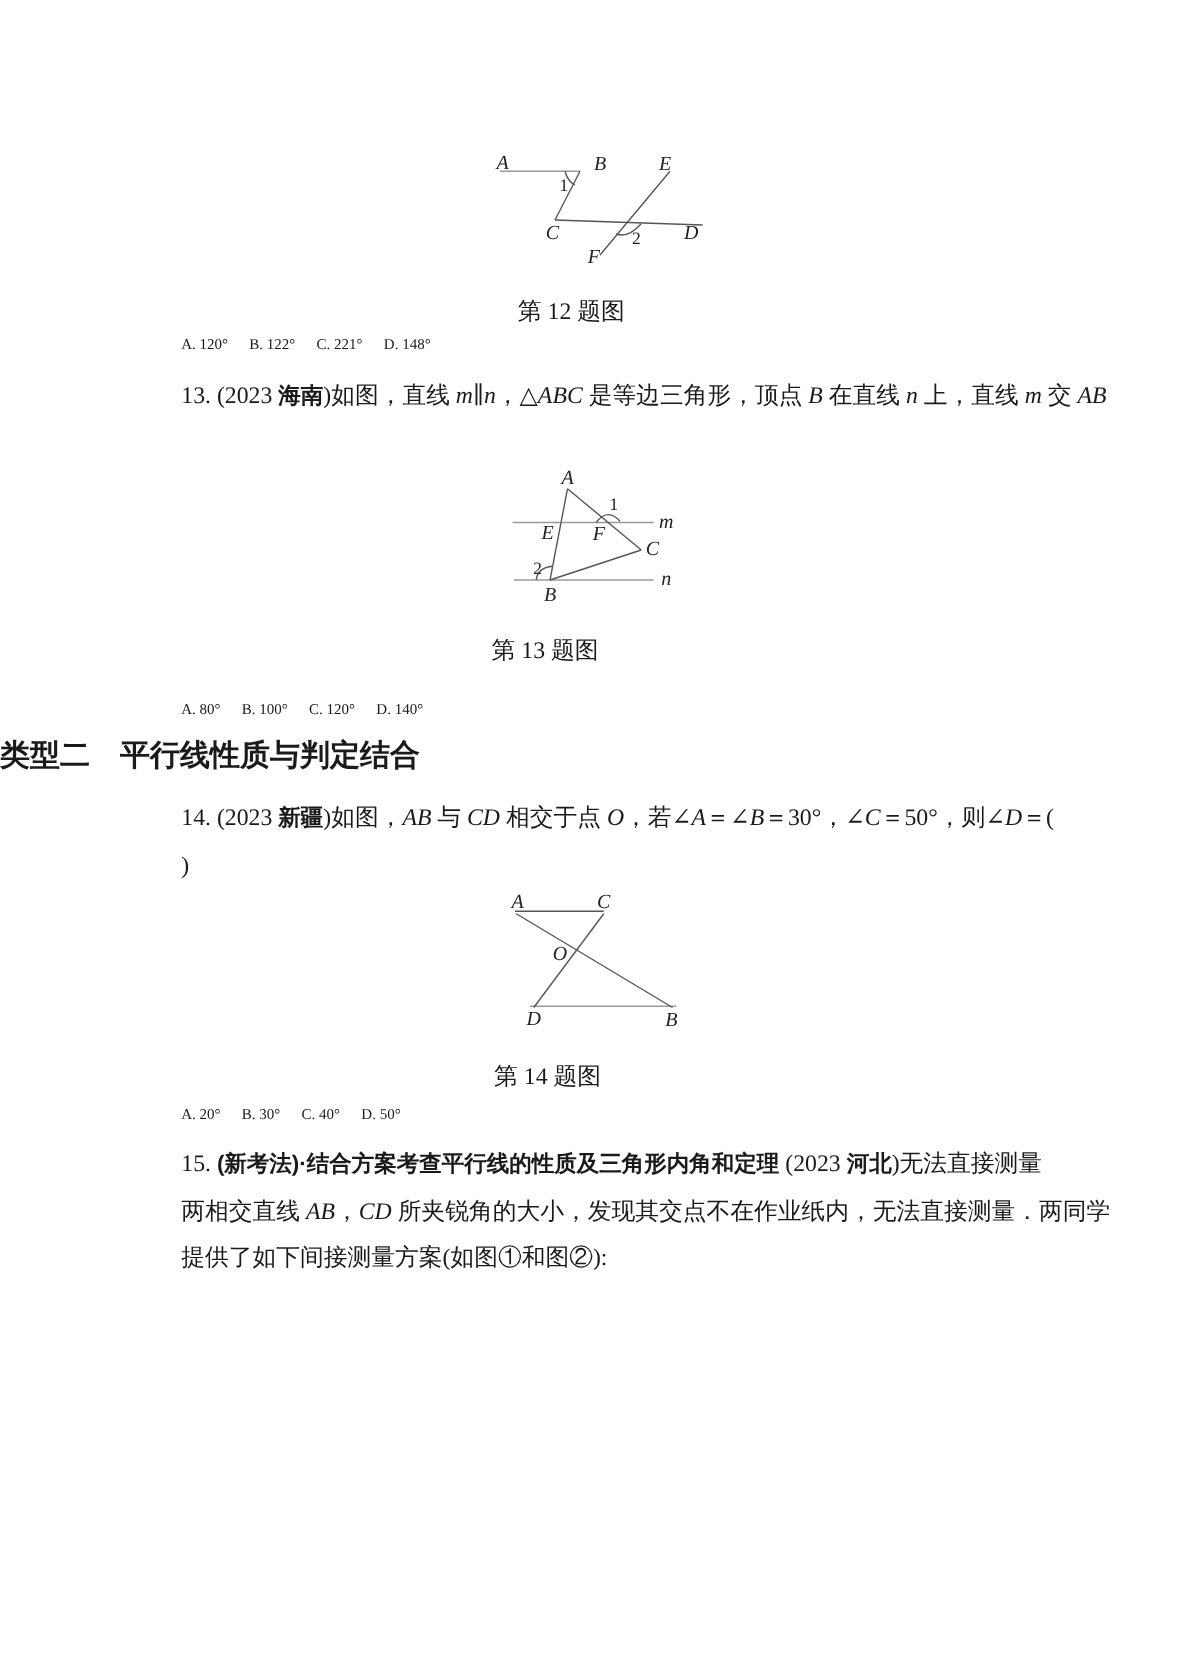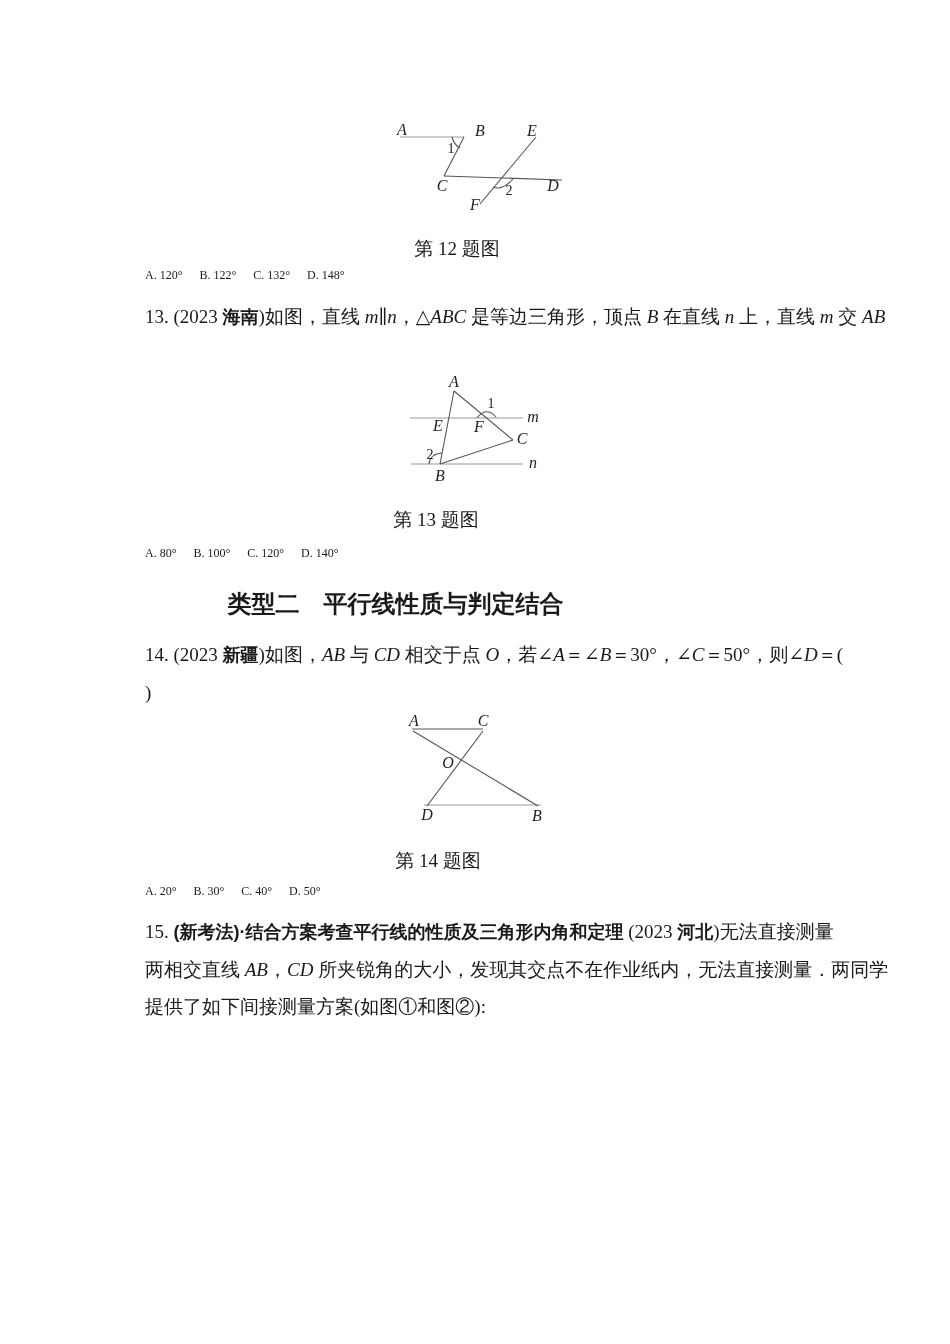--- a/index.html
+++ b/index.html
@@ -34,21 +34,20 @@
     left: 145px;
     display: flex;
     gap: 17px;
     font-size: 12px;
     white-space: nowrap;
   }
   .heading {
     position: absolute;
     left: 0;
     width: 791px;
-    text-align: center;
     font-family: "Liberation Sans", "DejaVu Sans", sans-serif;
     font-weight: bold;
     font-size: 24px;
     white-space: nowrap;
   }
   .fig { position: absolute; }
   .fig line, .fig path { stroke: #555; stroke-width: 1.1; fill: none; }
   .fig .lightline { stroke: #9a9a9a; }
   .fig text {
     font-family: "Liberation Serif", "DejaVu Serif", serif;
@@ -79,21 +78,21 @@
     <text x="168" y="81">D</text>
     <text x="90" y="100">F</text>
     <text class="num" x="124" y="85">2</text>
   </svg>
 
   <div class="caption" style="left:457px; top:236px;">第 12 题图</div>
 
   <div class="answers" style="top:268px;">
     <span>A. 120°</span>
     <span>B. 122°</span>
-    <span>C. 132°</span>
+    <span>C. 221°</span>
     <span>D. 148°</span>
   </div>
 
   <div class="textline" style="top:305px;"><span class="seg-r">13. (2023 </span><span class="seg-b">海南</span><span class="seg-r">)如图，直线 </span><span class="seg-i">m</span><span class="seg-r">∥</span><span class="seg-i">n</span><span class="seg-r">，△</span><span class="seg-i">ABC</span><span class="seg-r"> 是等边三角形，顶点 </span><span class="seg-i">B</span><span class="seg-r"> 在直线 </span><span class="seg-i">n</span><span class="seg-r"> 上，直线 </span><span class="seg-i">m</span><span class="seg-r"> 交 </span><span class="seg-i">AB</span></div>
 
   <svg class="fig" style="left:400px; top:375px;" width="150" height="115" viewBox="0 0 150 115">
     <line class="lightline" x1="10" y1="43" x2="123" y2="43"></line>
     <line class="lightline" x1="11" y1="89" x2="123" y2="89"></line>
     <line x1="54" y1="16" x2="40" y2="89"></line>
     <line x1="54" y1="16" x2="113" y2="65"></line>
@@ -106,21 +105,21 @@
     <text x="38" y="56">E</text>
     <text x="79" y="57">F</text>
     <text x="122" y="69">C</text>
     <text class="num" x="30" y="84">2</text>
     <text x="133" y="93">n</text>
     <text x="40" y="106">B</text>
   </svg>
 
   <div class="caption" style="left:436px; top:507px;">第 13 题图</div>
 
-  <div class="answers" style="top:546px;">
+  <div class="answers" style="top:560px;">
     <span>A. 80°</span>
     <span>B. 100°</span>
     <span>C. 120°</span>
     <span>D. 140°</span>
   </div>
 
   <div class="heading" style="top:588px;">类型二　平行线性质与判定结合</div>
 
   <div class="textline" style="top:643px;"><span class="seg-r">14. (2023 </span><span class="seg-b">新疆</span><span class="seg-r">)如图，</span><span class="seg-i">AB</span><span class="seg-r"> 与 </span><span class="seg-i">CD</span><span class="seg-r"> 相交于点 </span><span class="seg-i">O</span><span class="seg-r">，若∠</span><span class="seg-i">A</span><span class="seg-r">＝∠</span><span class="seg-i">B</span><span class="seg-r">＝30°，∠</span><span class="seg-i">C</span><span class="seg-r">＝50°，则∠</span><span class="seg-i">D</span><span class="seg-r">＝(</span></div>
   <div class="textline" style="top:681px;"><span class="seg-r">)</span></div>

